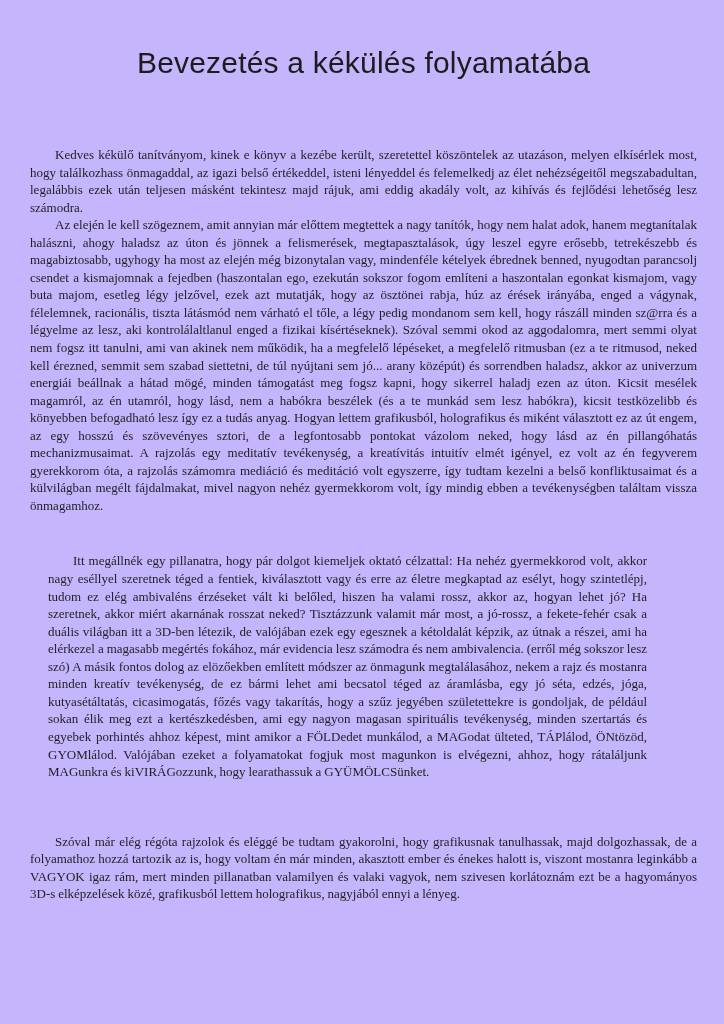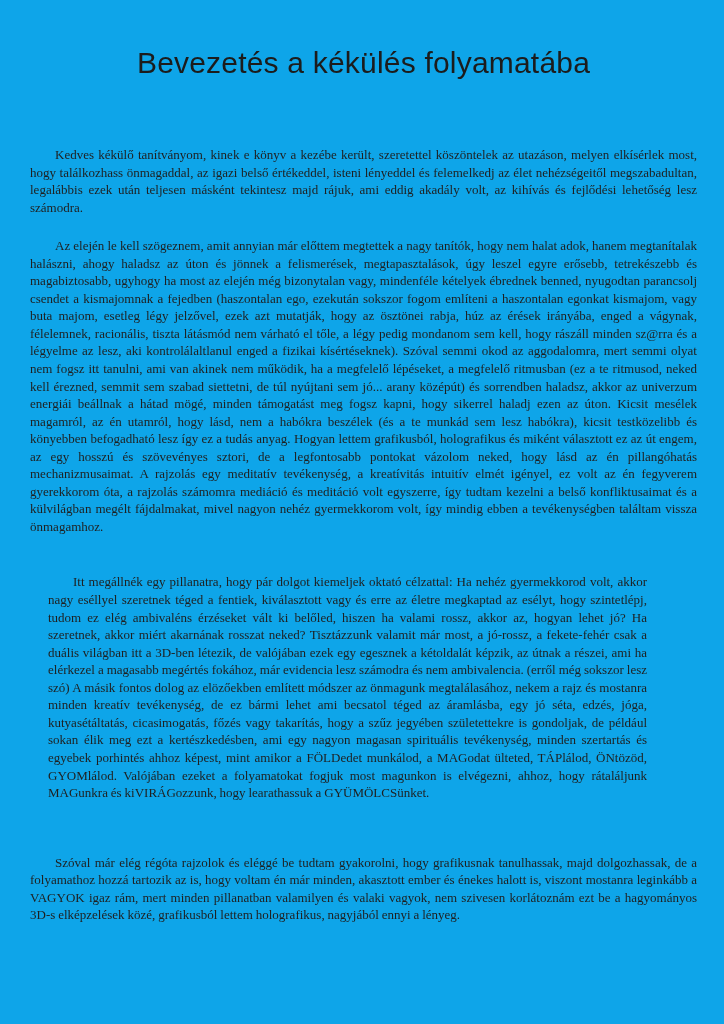--- a/index.html
+++ b/index.html
@@ -4,21 +4,21 @@
 <style>
   html, body {
     margin: 0;
     padding: 0;
     background: #ffffff;
   }
   .page {
     position: relative;
     width: 724px;
     height: 1024px;
-    background: #0ea5e9;
+    background: #c4b5fd;
     box-sizing: border-box;
     padding: 46px 27px 0 30px;
     overflow: hidden;
   }
   .doc-title {
     font-family: "Liberation Sans", "DejaVu Sans", sans-serif;
     font-weight: 400;
     font-size: 30px;
     letter-spacing: 0.2px;
     text-align: center;
@@ -28,21 +28,21 @@
   .para {
     font-family: "Liberation Serif", "DejaVu Serif", serif;
     font-size: 13px;
     line-height: 17.55px;
     text-align: justify;
     text-indent: 25px;
     color: #1f1f1f;
     margin: 0;
     word-spacing: -0.35px;
   }
-  .para + .para { margin-top: 21px; }
+  .para + .para { }
   .para.inset {
     margin-left: 18px;
     margin-right: 50px;
     margin-top: 38px;
   }
   .para.closing { margin-top: 52px; }
 </style>
 </head>
 <body>
 

